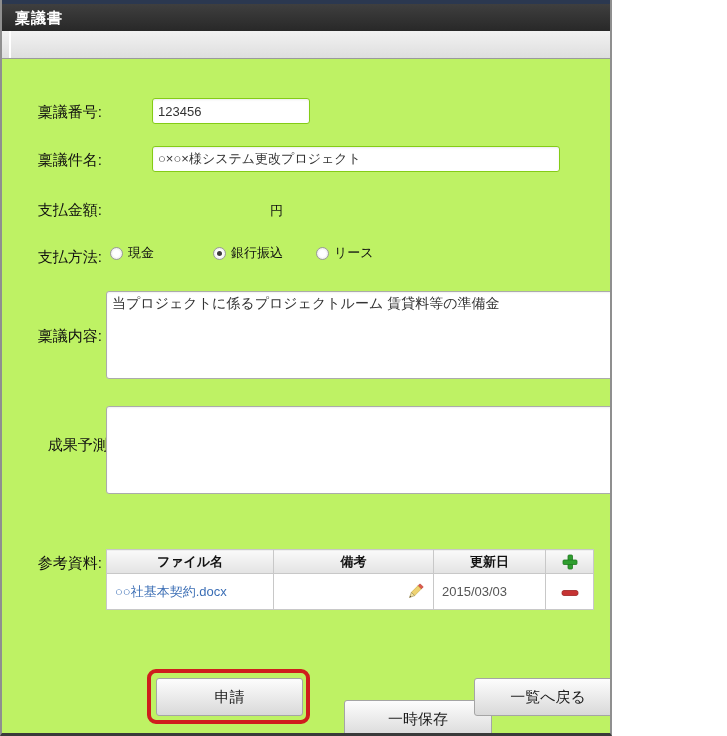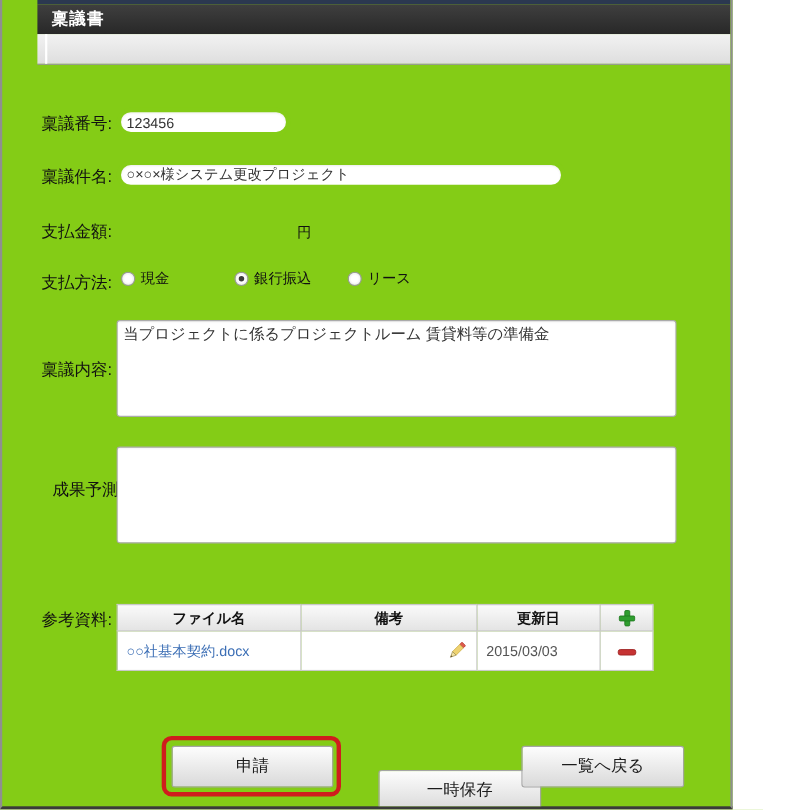--- a/index.html
+++ b/index.html
@@ -1,22 +1,22 @@
 <!DOCTYPE html>
 <html><head>
 <meta charset="utf-8">
 <style>
   * { margin:0; padding:0; box-sizing:border-box; }
   html,body { background:#fff; }
   body { font-family:"Liberation Sans", sans-serif; }
 
   .page {
-    position:relative; width:666px; height:736px; background:#84cc16;
+    position:relative; width:612px; height:736px; background:#bef264;
     border-left:2px solid #8f8f8f; border-right:2px solid #8f8f8f;
-    border-bottom:3px solid #3a3a3a; overflow:hidden;padding-left:32px;
+    border-bottom:3px solid #3a3a3a; overflow:hidden;
   }
   .topline { height:4px; background:#2b3850; }
   .titlebar {
     height:27px; background:linear-gradient(#3f3f3f,#282828);
     color:#ffffff; font-size:15px; font-weight:bold;
     line-height:27px; padding-left:13px; letter-spacing:1px;
   }
   .toolbar-strip {
     position:relative; height:28px;
     background:linear-gradient(#f2f2f2,#dedede);
@@ -25,24 +25,25 @@
   .toolbar-divider {
     position:absolute; left:7px; top:0; width:2px; height:100%;
     background:#ffffff;
   }
 
   .form-label {
     position:absolute; left:0; width:100px; text-align:right;
     font-size:15px; color:#111111; white-space:nowrap;
   }
   .text-input {
-    position:absolute; border:4px solid #84cc16; border-radius:13px;
+    position:absolute; border:1px solid #84cc16; border-radius:3px;
     font-size:13px; color:#333; padding:2px 5px;
     font-family:"Liberation Sans", sans-serif;
     box-shadow:inset 0 1px 2px rgba(0,0,0,0.08);
+    margin-left:46px;
   }
   .text-input.num { text-align:right; }
   .unit { position:absolute; font-size:13px; color:#111; }
 
   .radio-group { position:absolute; display:flex; align-items:center; font-size:13px; color:#111; }
   .radio { display:inline-flex; align-items:center; cursor:default; }
   .radio .circle {
     width:13px; height:13px; border-radius:50%;
     border:1px solid #9a9a9a; background:radial-gradient(#ffffff 40%, #dcdcdc);
     margin-right:5px; position:relative;

